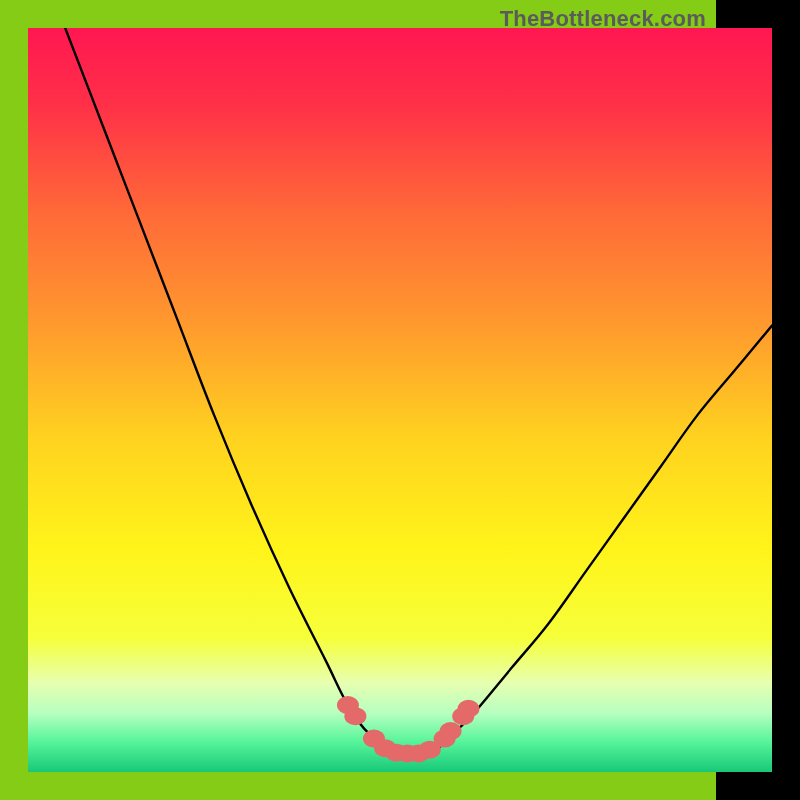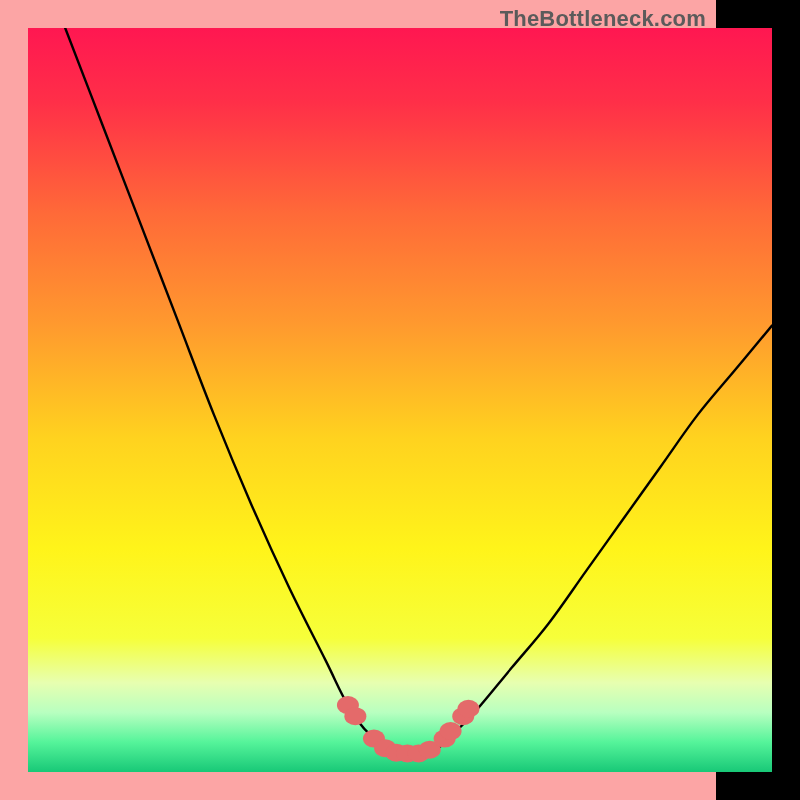--- a/index.html
+++ b/index.html
@@ -1,20 +1,20 @@
 <!DOCTYPE html>
 <html><head>
 <meta charset="utf-8">
 <style>
   * { margin: 0; padding: 0; box-sizing: border-box; }
   html, body { width: 800px; height: 800px; overflow: hidden; background: #000; }
   .frame {
     width: 716px;
     height: 800px;
-    background: #fca5a5;
+    background: #84cc16;
     position: relative;
   }
   .plot-area {
     position: absolute;
     left: 28px;
     top: 28px;
     width: 744px;
     height: 744px;
     overflow: hidden;
   }

